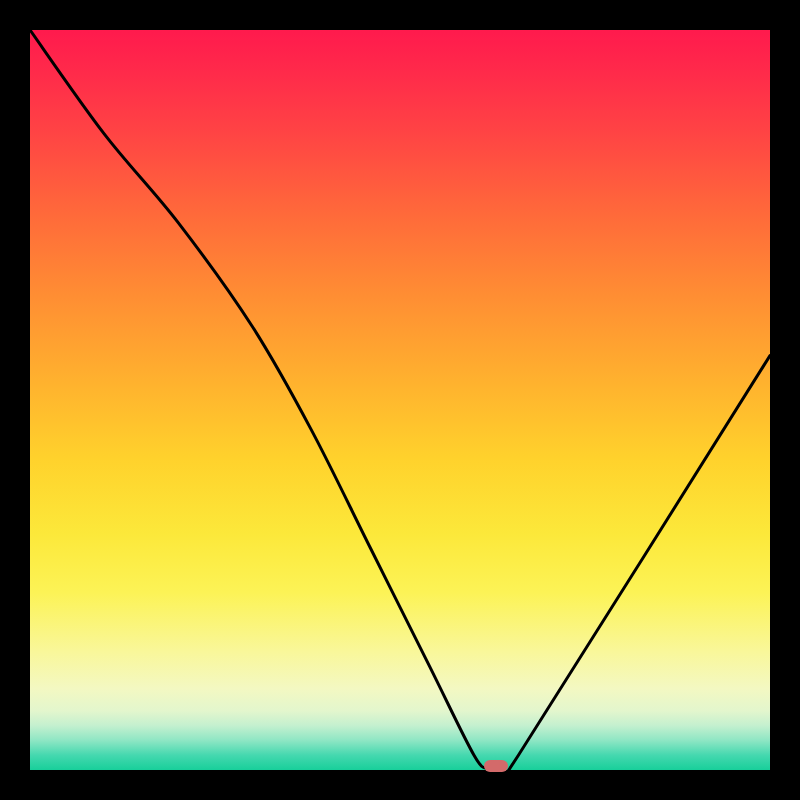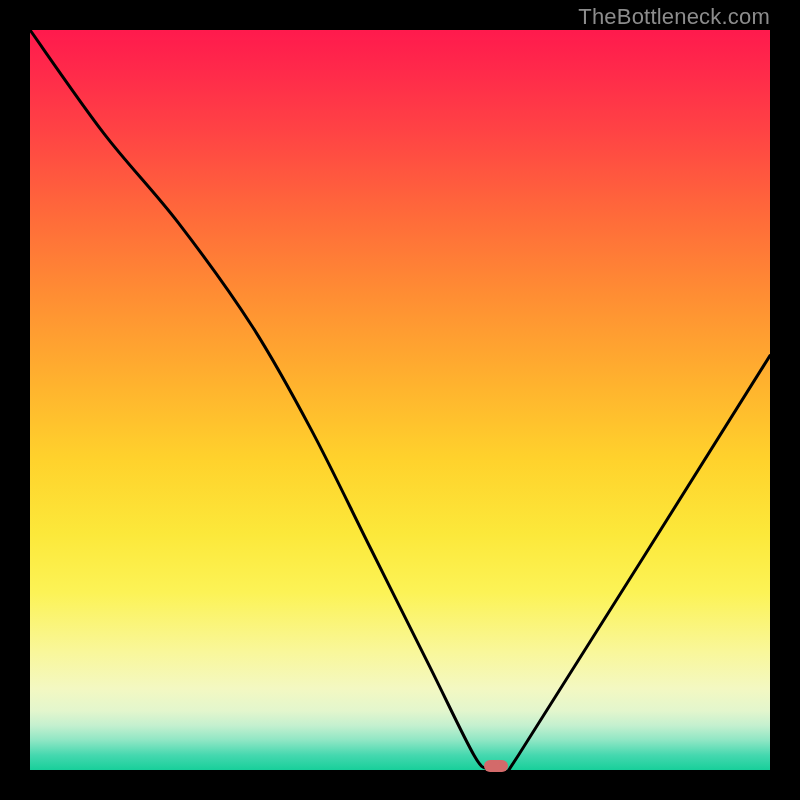--- a/index.html
+++ b/index.html
@@ -69,21 +69,20 @@
     border-radius: 6px;
     background: #d36a6a;
     transform: translate(-50%, -50%);
   }
 </style>
 </head>
 <body>
 
 <div class="container">
 
-  <div class="watermark">TheBottleneck.com</div>
 
   <div class="plot-area">
     <div class="gradient-bg"></div>
 
     <svg class="curve-svg" viewBox="0 0 740 740" preserveAspectRatio="none">
       <path fill="none" stroke="#000" stroke-width="3" stroke-linecap="round" stroke-linejoin="round" id="curve-path" d="M 0 0 C 12.333333333333334 17.26666666666667, 49.33333333333333 71.53333333333336, 74 103.60000000000002 C 98.66666666666667 135.66666666666669, 123.33333333333333 160.33333333333331, 148 192.39999999999998 C 172.66666666666666 224.46666666666664, 199.8 261.4666666666667, 222 296 C 244.2 330.5333333333333, 261.46666666666664 362.59999999999997, 281.2 399.59999999999997 C 300.93333333333334 436.59999999999997, 320.6666666666667 478.5333333333333, 340.40000000000003 518 C 360.1333333333334 557.4666666666667, 382.33333333333337 601.8666666666667, 399.6 636.4 C 416.8666666666667 670.9333333333333, 434.1333333333333 708.1800000000001, 444 725.2 C 453.8666666666667 742.22, 453.8666666666667 736.3, 458.8 738.52 C 463.73333333333335 740.74, 468.6666666666667 740.74, 473.6 738.52 C 478.53333333333336 736.3, 444.00000000000006 794.0200000000001, 488.40000000000003 725.2 C 532.8000000000001 656.38, 698.0666666666667 392.2, 740 325.59999999999997"></path>
     </svg>
 
     <div class="marker" id="min-marker" style="left: 466.2px; top: 735.56px; background: rgb(211, 106, 106);"></div>
   </div>

